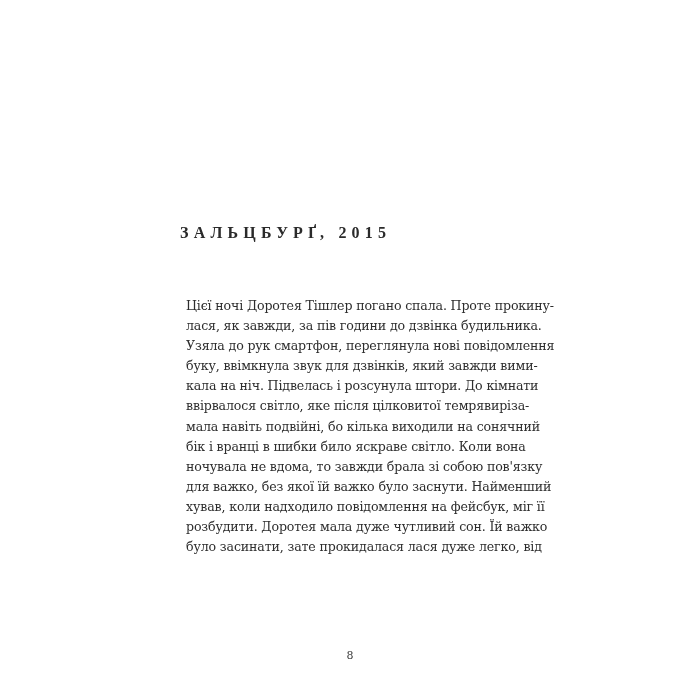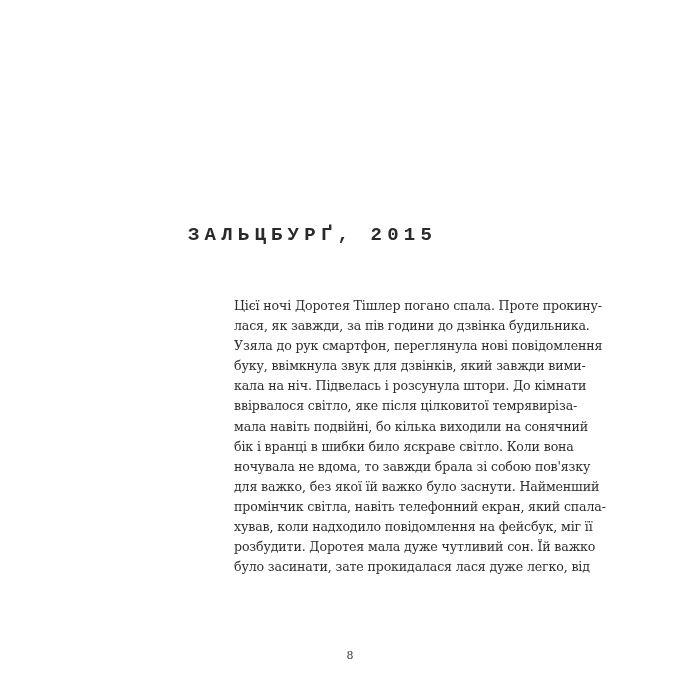--- a/index.html
+++ b/index.html
@@ -16,25 +16,25 @@
       color: #2a2a2a;
     }
     .page {
       position: absolute;
       left: 0; top: 0;
       width: 700px; height: 700px;
       background: #ffffff;
     }
     .chapter-title {
       position: absolute;
-      left: 188px;
+      left: 180px;
       top: 224px;
-      font-family: Liberation Mono, monospace;
+      font-family: Liberation Serif, serif;
       font-weight: bold;
-      font-size: 19px;
+      font-size: 16px;
       letter-spacing: 5.2px;
       color: #2a2a2a;
       white-space: nowrap;
     }
     .body-text {
       position: absolute;
       left: 186px;
       top: 296px;
       width: 328px;
     }
@@ -42,21 +42,20 @@
       display: block;
       height: 20.1px;
       line-height: 20.1px;
       font-size: 12.6px;
       white-space: nowrap;
       text-align: justify;
       text-align-last: justify;
       color: #2d2d2d;
       font-family: "DejaVu Serif", "Liberation Serif", serif;
       letter-spacing: -0.15px;
-      margin-left: 48px;
     }
     .line.last {
       text-align-last: justify;
     }
     .page-number {
       position: absolute;
       left: 0;
       width: 700px;
       top: 649px;
       text-align: center;
@@ -75,20 +74,19 @@
     <span class="line">Цієї ночі Доротея Тішлер погано спала. Проте прокину-</span>
     <span class="line">лася, як завжди, за пів години до дзвінка будильника.</span>
     <span class="line">Узяла до рук смартфон, переглянула нові повідомлення</span>
     <span class="line">буку, ввімкнула звук для дзвінків, який завжди вими-</span>
     <span class="line">кала на ніч. Підвелась і розсунула штори. До кімнати</span>
     <span class="line">ввірвалося світло, яке після цілковитої темрявиріза-</span>
     <span class="line">мала навіть подвійні, бо кілька виходили на сонячний</span>
     <span class="line">бік і вранці в шибки било яскраве світло. Коли вона</span>
     <span class="line">ночувала не вдома, то завжди брала зі собою пов'язку</span>
     <span class="line">для важко, без якої їй важко було заснути. Найменший</span>
-    <span class="line">промінчик світла, навіть телефонний екран, який спала-</span>
     <span class="line">хував, коли надходило повідомлення на фейсбук, міг її</span>
     <span class="line">розбудити. Доротея мала дуже чутливий сон. Їй важко</span>
     <span class="line last">було засинати, зате прокидалася лася дуже легко, від</span>
   </div>
 
   <div class="page-number">8</div>
 </div>
 
 </body></html>

